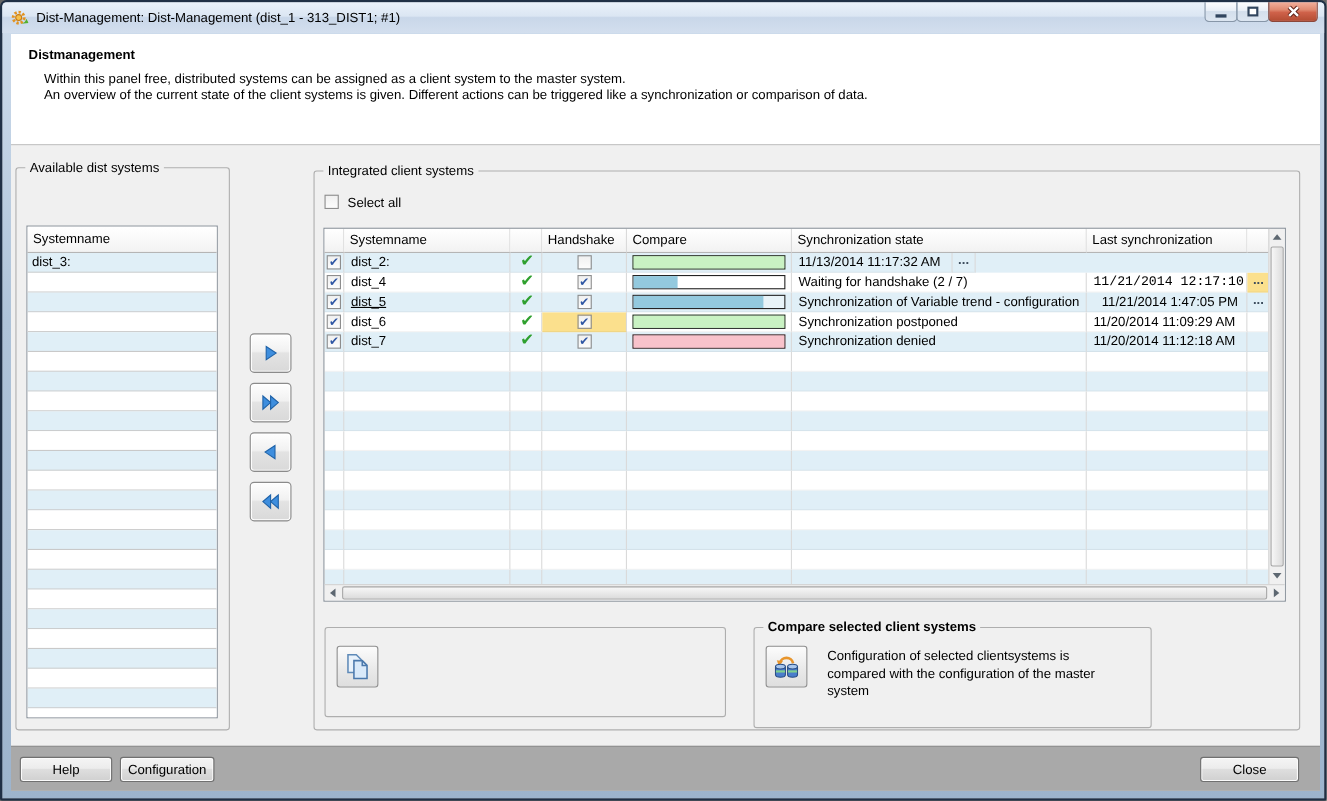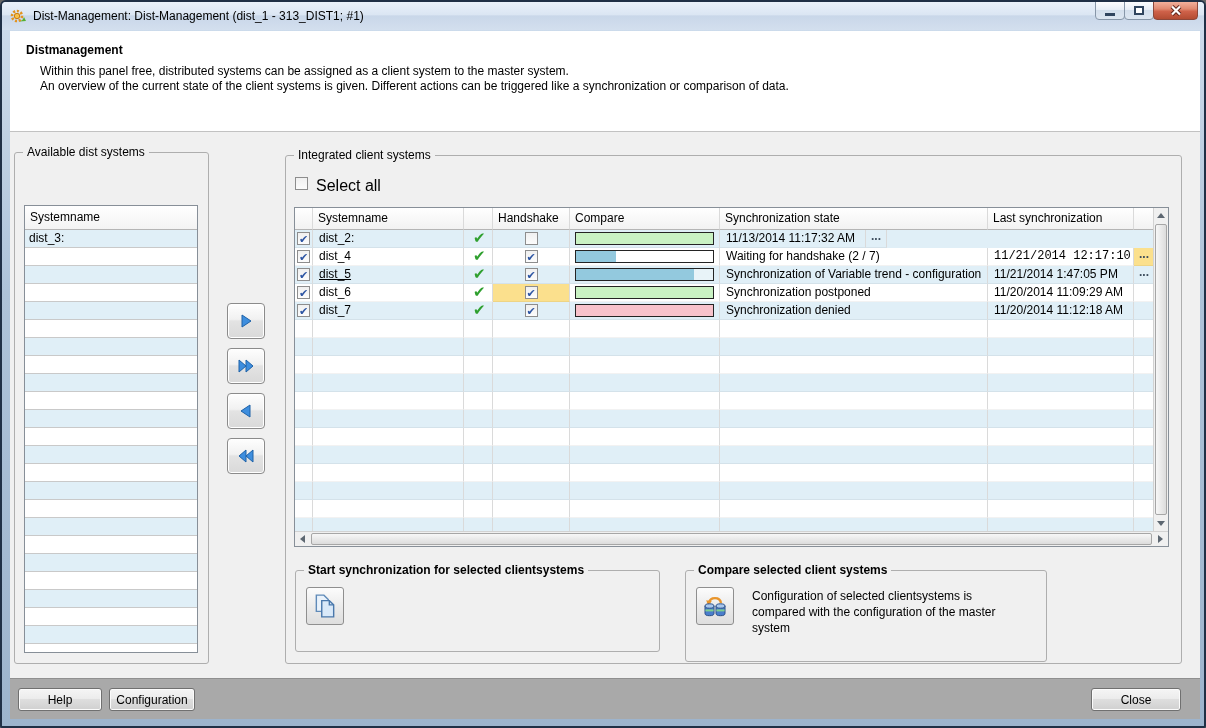--- a/index.html
+++ b/index.html
@@ -34,21 +34,21 @@
   
   .ltable { position:absolute; left:14px; top:73px; width:174px; height:448px; background:#fff; border:1px solid #878f98; overflow:hidden; }
   .lt-header { height:24px; background:linear-gradient(180deg,#ffffff,#f3f3f3); border-bottom:1px solid #b5b5b5; font-size:12px; line-height:23px; padding-left:5px; }
   .lrow { height:18px; font-size:12px; line-height:17px; padding-left:4px; border-bottom:1px solid #c9c9c9; background:#fff; }
   .lrow.stripe { background:#e0eff7; }
   
   .tbtn { position:absolute; left:217px; width:38px; height:36px; border:1px solid #8b8b8b; border-radius:4px;
           background:linear-gradient(180deg,#fefefe,#f1f1f1 45%,#e3e3e3 50%,#d9d9d9);
           box-shadow:inset 0 0 0 1px #fff; display:flex; align-items:center; justify-content:center; cursor:default; }
   
-  .select-all { position:absolute; left:285px; top:45px; display:flex; align-items:flex-start; gap:8px; font-size:16px; cursor:default; }
+  .select-all { position:absolute; left:285px; top:45px; display:flex; align-items:flex-start; gap:8px; font-size:12px; cursor:default; }
   .cb { width:13px; height:13px; border:1px solid #8d8d8d; background:linear-gradient(180deg,#f0f0f0,#fcfcfc); position:relative; flex:none; }
   .cb.checked::after { content:"\2714"; position:absolute; left:1px; top:-2px; font-size:11px; color:#2d55a3; }
   
   .mtable { position:absolute; left:284px; top:75px; width:875px; height:340px; background:#fff; border:1px solid #878f98; overflow:hidden; }
   .mt-header { position:absolute; left:0; top:0; width:858px; height:22px; display:flex; }
   .hcell { flex:none; height:22px; background:linear-gradient(180deg,#ffffff,#f2f2f2); border-right:1px solid #dadada; border-bottom:1px solid #b5b5b5;
            font-size:12px; line-height:21px; padding-left:5px; overflow:hidden; white-space:nowrap; }
   .mt-rows { position:absolute; left:0; top:22px; width:858px; height:301px; overflow:hidden; }
   .mrow { display:flex; height:18px; background:#fff; }
   .mrow.stripe { background:#e0eff7; }
@@ -239,21 +239,21 @@
               <div class="mcell" style="width: 29px;"><span class="greencheck">✔</span></div>
               <div class="mcell center" style="width: 77px;">
                 <span class="cb checked"></span>
               </div>
               <div class="mcell prog" style="width: 150px;">
                 <div class="pbar" style="background: rgb(232, 243, 248);">
                   <div class="pfill" style="width: 86%; background: rgb(147, 201, 222);"></div>
                 </div>
               </div>
               <div class="mcell pad" style="width: 268px;">Synchronization of Variable trend - configuration</div>
-              <div class="mcell pad" style="width: 146px;">11/21/2014 1:47:05 PM</div>
+              <div class="mcell pad" style="width: 146px; text-align: center;">11/21/2014 1:47:05 PM</div>
               <div class="mcell more" style="width: 21px;">...</div>
             </div>
             <div class="mrow">
               <div class="mcell center" style="width: 18px;">
                 <span class="cb checked"></span>
               </div>
               <div class="mcell pad" style="width: 151px;">dist_6</div>
               <div class="mcell" style="width: 29px;"><span class="greencheck">✔</span></div>
               <div class="mcell center" style="width: 77px; background: rgb(251, 224, 141);">
                 <span class="cb checked"></span>
@@ -420,21 +420,20 @@
               <span class="tri-left"></span>
             </div>
           <div class="hthumb"></div>
           <div class="sbtn" style="right:0;">
               <span class="tri-right"></span>
             </div>
         </div>
       </div>
 
       <div class="groupbox" style="left:285px; top:438px; width:365px; height:82px; background:#f0f0f0;">
-        <span class="gb-legend bold">Start synchronization for selected clientsystems</span>
         <div class="icon-btn">
           <svg width="26" height="26" viewBox="0 0 24 24">
             <path d="M4 2 h7 l4 4 v11 h-11 z" fill="#e9f2fb" stroke="#5f8ab8" stroke-width="1.3"></path>
             <path d="M9 7 h7 l4 4 v11 h-11 z" fill="#d9e9f9" stroke="#4a78ac" stroke-width="1.3"></path>
             <path d="M16 7 v4 h4" fill="none" stroke="#4a78ac" stroke-width="1.3"></path>
           </svg>
         </div>
       </div>
 
       <div class="groupbox" style="left:675px; top:438px; width:362px; height:92px; background:#f0f0f0;">

